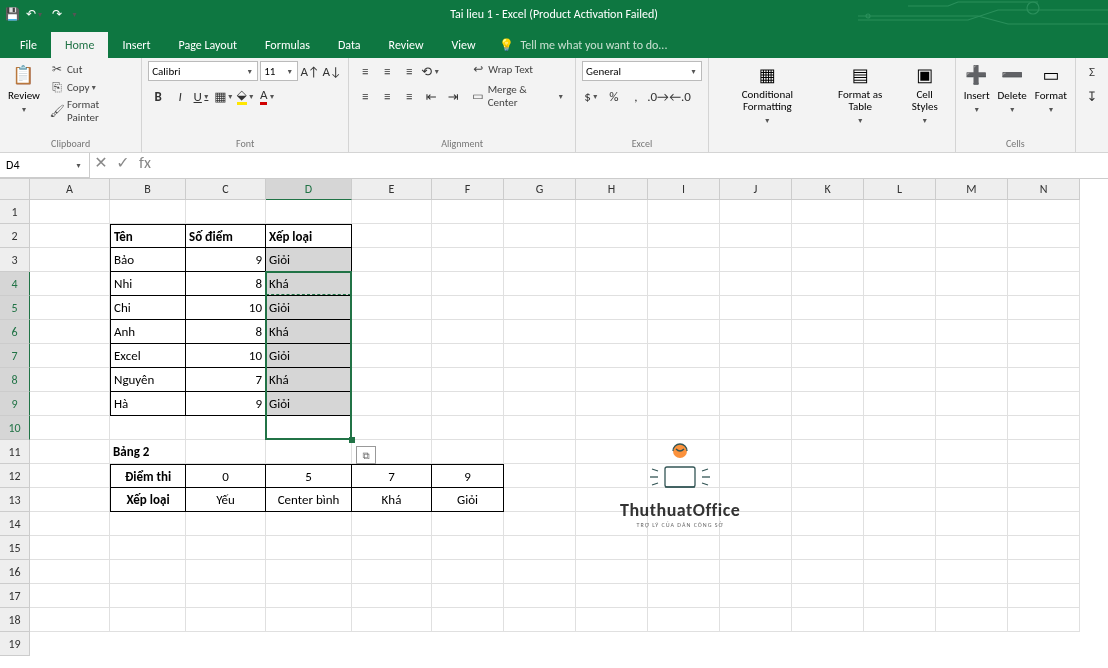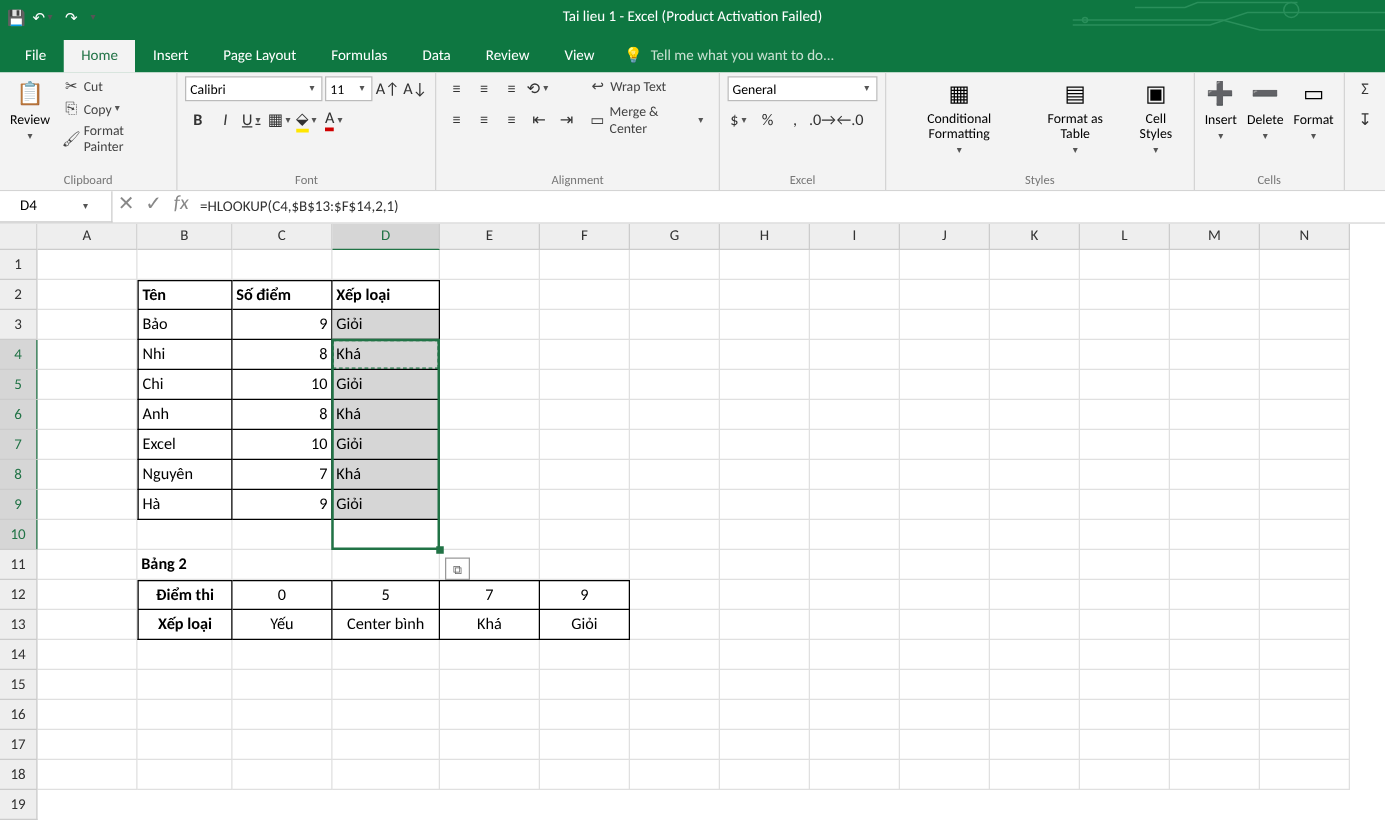--- a/index.html
+++ b/index.html
@@ -28,21 +28,21 @@
 .bigbtn .ico { width: 24px; height: 24px; display:flex;align-items:center;justify-content:center;font-size:18px; }
 .row { display: flex; align-items: center; gap: 2px; }
 .sbtn { padding: 1px 4px; cursor: pointer; display: flex; align-items: center; color:#444;}
 .sbtn .mini{width:14px;height:14px;display:inline-flex;align-items:center;justify-content:center;margin-right:3px;font-size:12px;}
 .dd{width:9px;font-size:8px;color:#555;text-align:center;}
 .cbox { border:1px solid #bbb;background:#fff;padding:1px 3px;font-size:11px;height:20px;display:flex;align-items:center;justify-content:space-between;}
 .fbtn{width:20px;height:20px;display:flex;align-items:center;justify-content:center;font-size:13px;color:#333;cursor:pointer;}
 
 
 .fbar { height: 26px; border-bottom: 1px solid #ccc; display:flex;align-items:stretch;background:#fff; }
-.namebox{width:90px;border:1px solid #ccc;border-top:none;border-left:none;display:flex;align-items:center;padding:0 16px;font-size:12px;justify-content:space-between;}
+.namebox{width:90px;border:1px solid #ccc;border-top:none;border-left:none;display:flex;align-items:center;padding:0 6px;font-size:12px;justify-content:space-between;}
 .fxbox{flex:1;display:flex;align-items:center;padding:0 4px;font-size:12px;color:#333;}
 .fxico{width:22px;text-align:center;color:#888;}
 .fxico.x{color:#888;} .fxico.c{color:#888;}
 
 
 .grid-wrap{position:relative;overflow:hidden;height:489px;background:#fff;}
 .selall{position:absolute;left:0;top:0;width:30px;height:21px;background:#eee;border-right:1px solid #ccc;border-bottom:1px solid #ccc;}
 .colheads{position:absolute;left:30px;top:0;height:21px;display:flex;}
 .ch{background:#eee;border-right:1px solid #ccc;border-bottom:1px solid #ccc;display:flex;align-items:center;justify-content:center;font-size:12px;color:#333;}
 .ch.sel{background:#d6d6d6;color:#217346;border-bottom-color:#217346;}
@@ -230,21 +230,20 @@
           <span class="ico">▤</span>
           <span style="text-align:center;line-height:1.1">Format as Table</span>
           <span class="dd">▾</span>
         </div>
       <div class="bigbtn">
           <span class="ico">▣</span>
           <span style="text-align:center;line-height:1.1">Cell Styles</span>
           <span class="dd">▾</span>
         </div>
     </div>
-    <div class="group-title">Styles</div>
   </div>
 
   <div class="group">
     <div class="group-body">
       <div class="bigbtn">
           <span class="ico">➕</span>
           <span>Insert</span>
           <span class="dd">▾</span>
         </div>
       <div class="bigbtn">
@@ -269,22 +268,21 @@
   </div>
 </div>
 
 <div class="fbar">
   <div class="namebox">
       <span>D4</span>
       <span class="dd">▾</span>
     </div>
   <span class="fxico x">✕</span>
   <span class="fxico c">✓</span>
-  <span class="fxico" style="font-style:italic">fx</span>
-  <div class="fxbox">=HLOOKUP(C4,$B$13:$F$14,2,1)</div>
+  <span class="fxico" style="">fx</span>
 </div>
 
 <div class="grid-wrap">
   <div class="selall"></div>
   <div class="colheads" id="colheads">
       <div class="ch" style="width: 80px;">A</div>
       <div class="ch" style="width: 76px;">B</div>
       <div class="ch" style="width: 80px;">C</div>
       <div class="ch sel" style="width: 86px;">D</div>
       <div class="ch" style="width: 80px;">E</div>
@@ -603,17 +601,36 @@
         <div class="cell" style="width: 72px;"></div>
         <div class="cell" style="width: 72px;"></div>
         <div class="cell" style="width: 72px;"></div>
         <div class="cell" style="width: 72px;"></div>
         <div class="cell" style="width: 72px;"></div>
         <div class="cell" style="width: 72px;"></div>
         <div class="cell" style="width: 72px;"></div>
       </div>
     </div>
 
+  <div class="wm">
+    <svg class="logo" viewBox="0 0 80 60">
+      <g stroke="#355" stroke-width="1.3" fill="none">
+        <circle cx="40" cy="12" r="7" fill="#fb923c" stroke="none"></circle>
+        <path d="M33 12 a7 7 0 0 1 14 0" stroke="#355"></path>
+        <rect x="25" y="28" width="30" height="20" rx="2"></rect>
+        <line x1="25" y1="48" x2="55" y2="48"></line>
+        <line x1="18" y1="32" x2="12" y2="30"></line>
+          <line x1="18" y1="38" x2="10" y2="38"></line>
+          <line x1="18" y1="44" x2="12" y2="46"></line>
+        <line x1="62" y1="32" x2="68" y2="30"></line>
+          <line x1="62" y1="38" x2="70" y2="38"></line>
+          <line x1="62" y1="44" x2="68" y2="46"></line>
+        <path d="M36 10 q4 4 8 0"></path>
+      </g>
+    </svg>
+    <div class="t1">ThuthuatOffice</div>
+    <div class="t2">TRỢ LÝ CỦA DÂN CÔNG SỞ</div>
+  </div>
 <div class="selrange" style="left: 265px; top: 92px; width: 87px; height: 169px;"></div>
     <div class="copybox" style="left: 266px; top: 93px; width: 85px; height: 23px;"></div>
     <div class="fillh" style="left: 349px; top: 258px;"></div>
     <div class="pastetag" style="left: 356px; top: 267px;">⧉</div>
   </div>
 
 </body></html>

